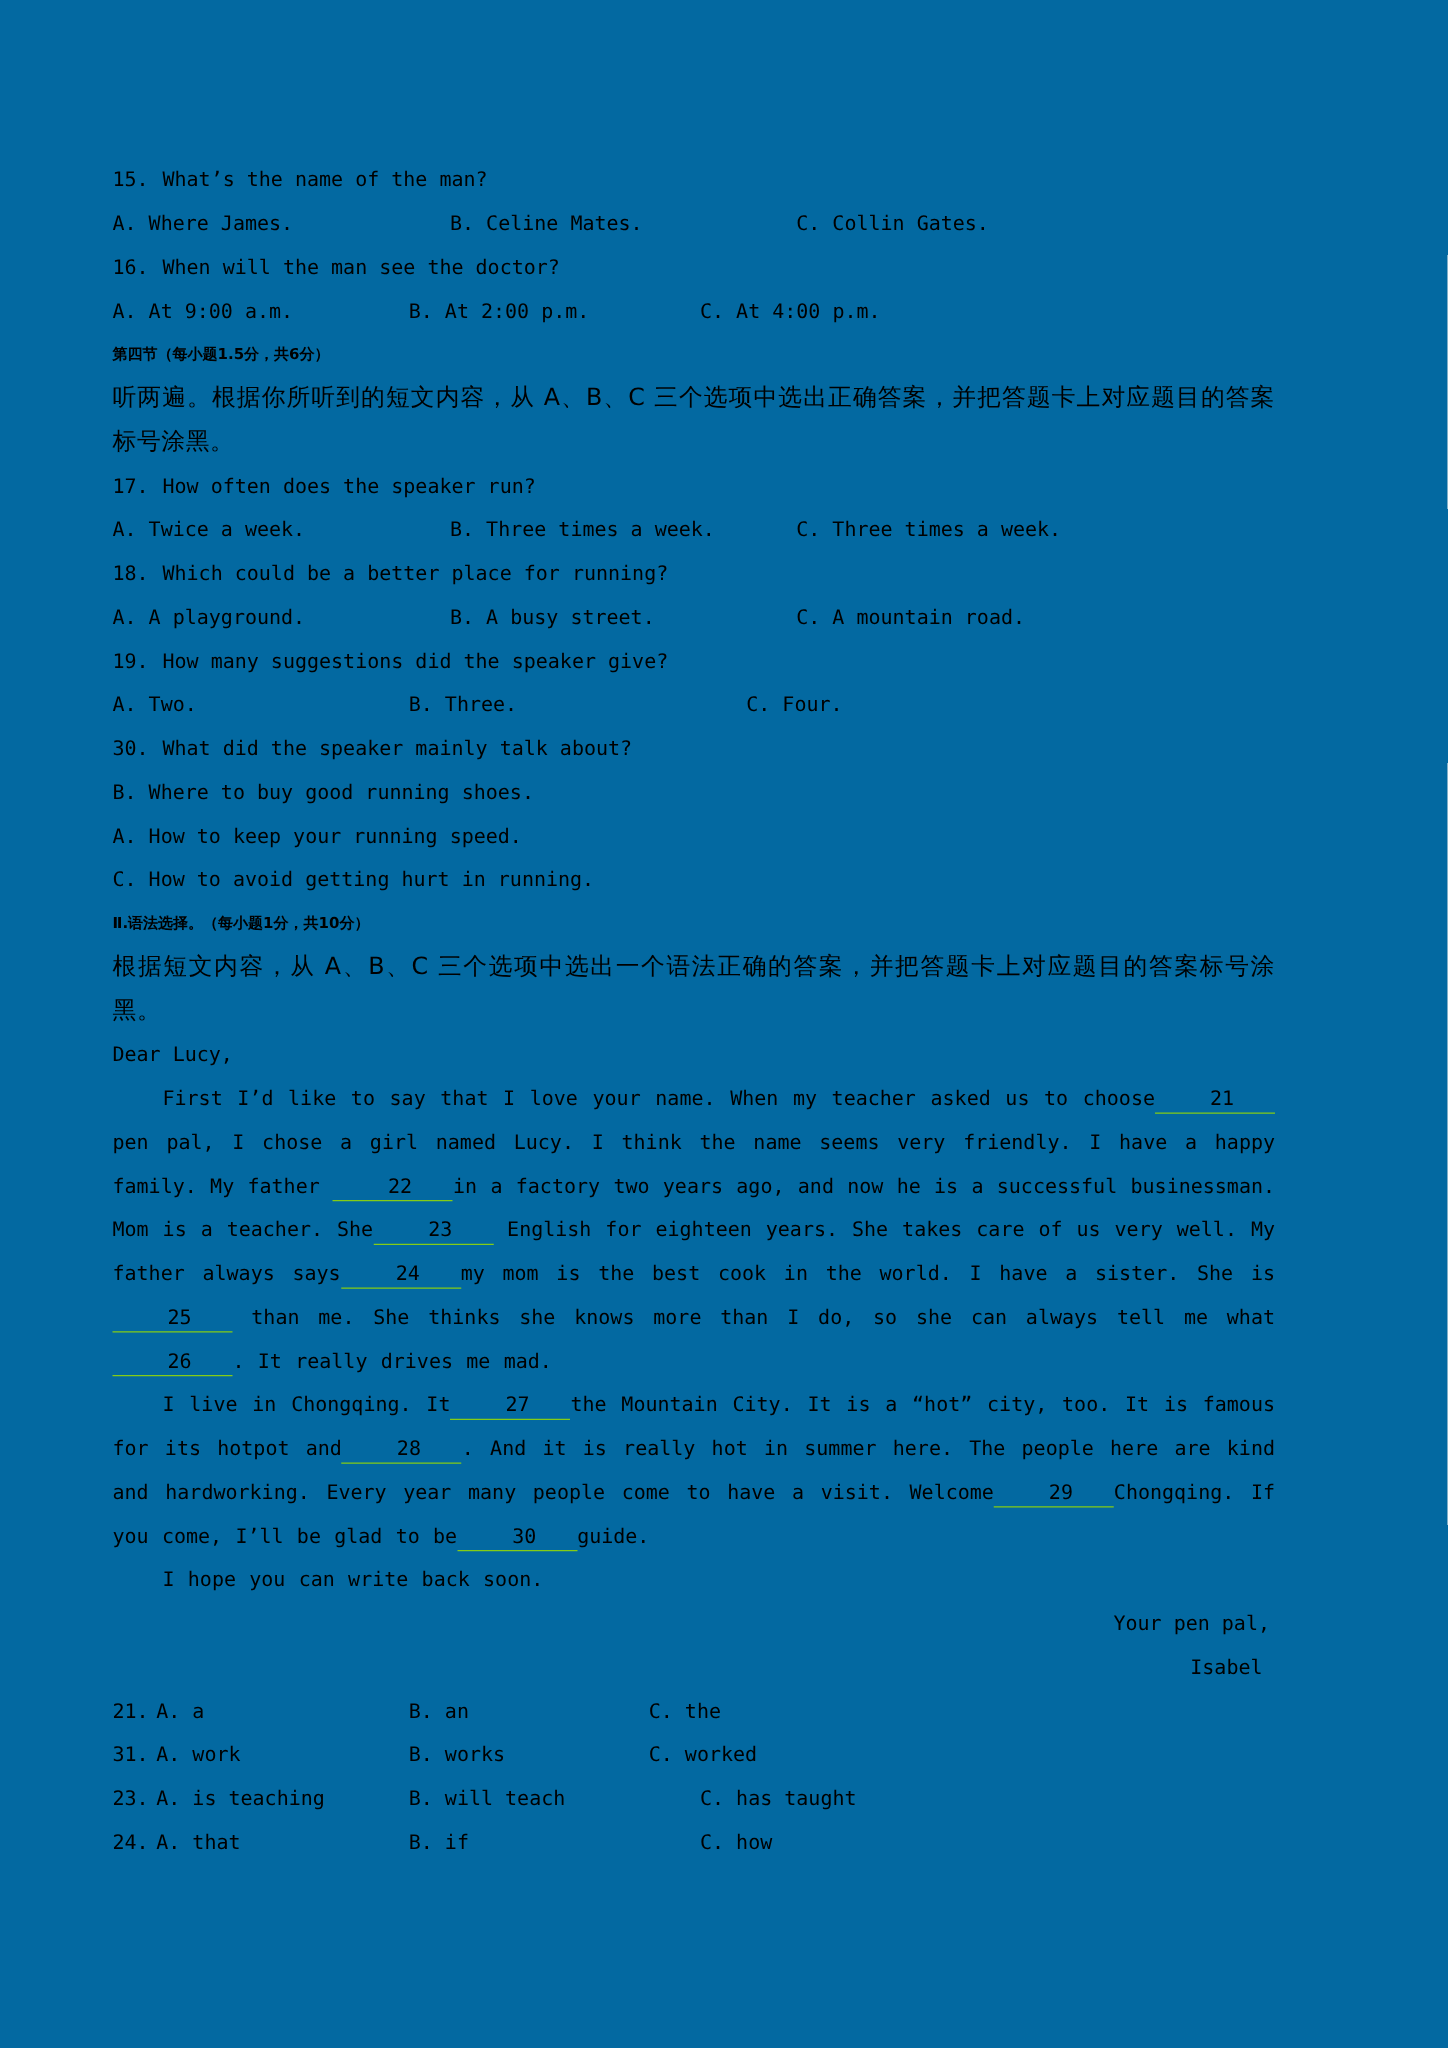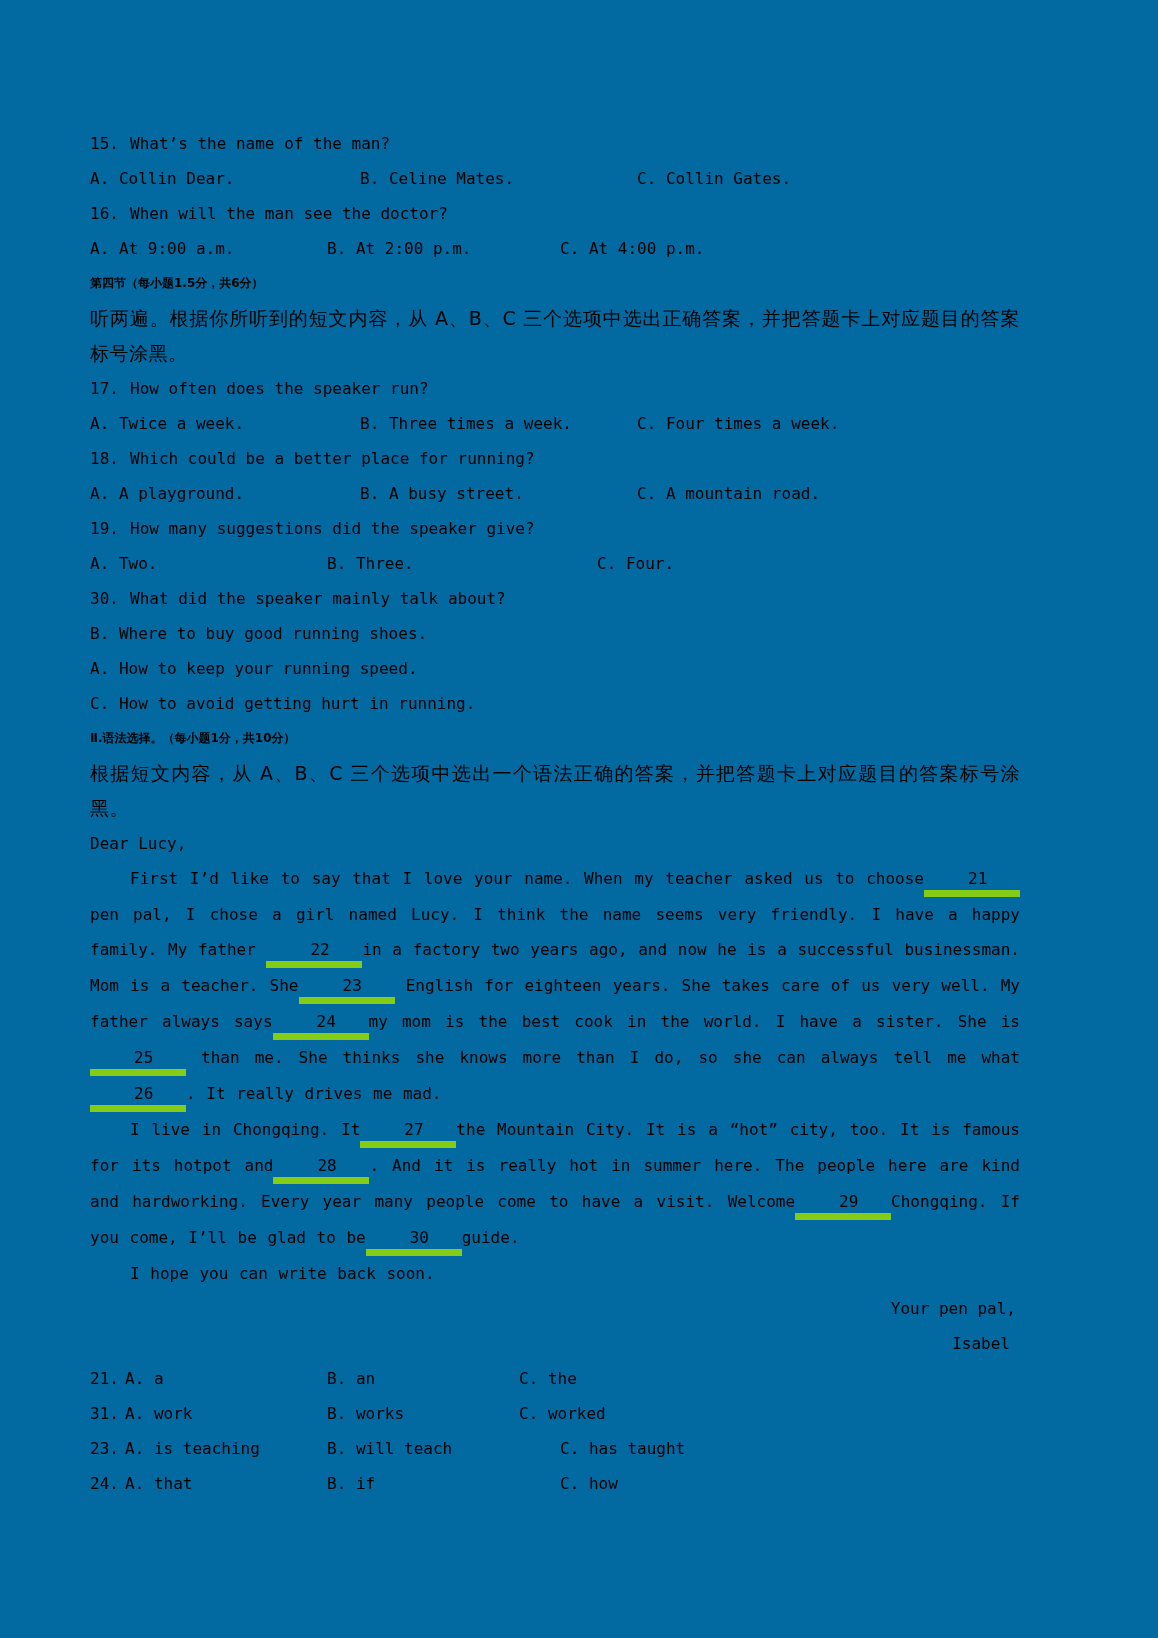--- a/index.html
+++ b/index.html
@@ -29,37 +29,37 @@
     font-family:"DejaVu Sans","Liberation Sans",sans-serif;
     font-size:19px;line-height:35px;text-align:justify;letter-spacing:0.5px;
   }
   .para{
     line-height:35px;text-align:justify;text-align-last:left;
     word-spacing:1px;
   }
   .indent{text-indent:40px;}
   .blank{
     display:inline-block;min-width:88px;text-align:center;
-    border-bottom:7px solid #84cc16;line-height:19px;height:21px;
+    border-bottom:1px solid #84cc16;line-height:19px;height:21px;
     vertical-align:baseline;padding:0 4px;
   }
   .right{text-align:right;line-height:35px;padding-right:4px;}
   .sig{padding-right:10px;}
 </style>
 </head>
 <body>
 
 <div class="page">
 
   <div class="line">
     <span class="qnum">15.</span>
     <span class="qtext">What’s the name of the man?</span>
   </div>
   <div class="line r15">
-    <span class="opt oA">A. Collin Dear.</span>
+    <span class="opt oA">A. Where James.</span>
     <span class="opt oB">B. Celine Mates.</span>
     <span class="optlast">C. Collin Gates.</span>
   </div>
 
   <div class="line">
     <span class="qnum">16.</span>
     <span class="qtext">When will the man see the doctor?</span>
   </div>
   <div class="line r16">
     <span class="opt oA">A. At 9:00 a.m.</span>
@@ -70,21 +70,21 @@
   <div class="heading">第四节（每小题1.5分，共6分）</div>
   <div class="cjk">听两遍。根据你所听到的短文内容，从 A、B、C 三个选项中选出正确答案，并把答题卡上对应题目的答案标号涂黑。</div>
 
   <div class="line">
     <span class="qnum">17.</span>
     <span class="qtext">How often does the speaker run?</span>
   </div>
   <div class="line r15">
     <span class="opt oA">A. Twice a week.</span>
     <span class="opt oB">B. Three times a week.</span>
-    <span class="optlast">C. Four times a week.</span>
+    <span class="optlast">C. Three times a week.</span>
   </div>
 
   <div class="line">
     <span class="qnum">18.</span>
     <span class="qtext">Which could be a better place for running?</span>
   </div>
   <div class="line r15">
     <span class="opt oA">A. A playground.</span>
     <span class="opt oB">B. A busy street.</span>
     <span class="optlast">C. A mountain road.</span>

